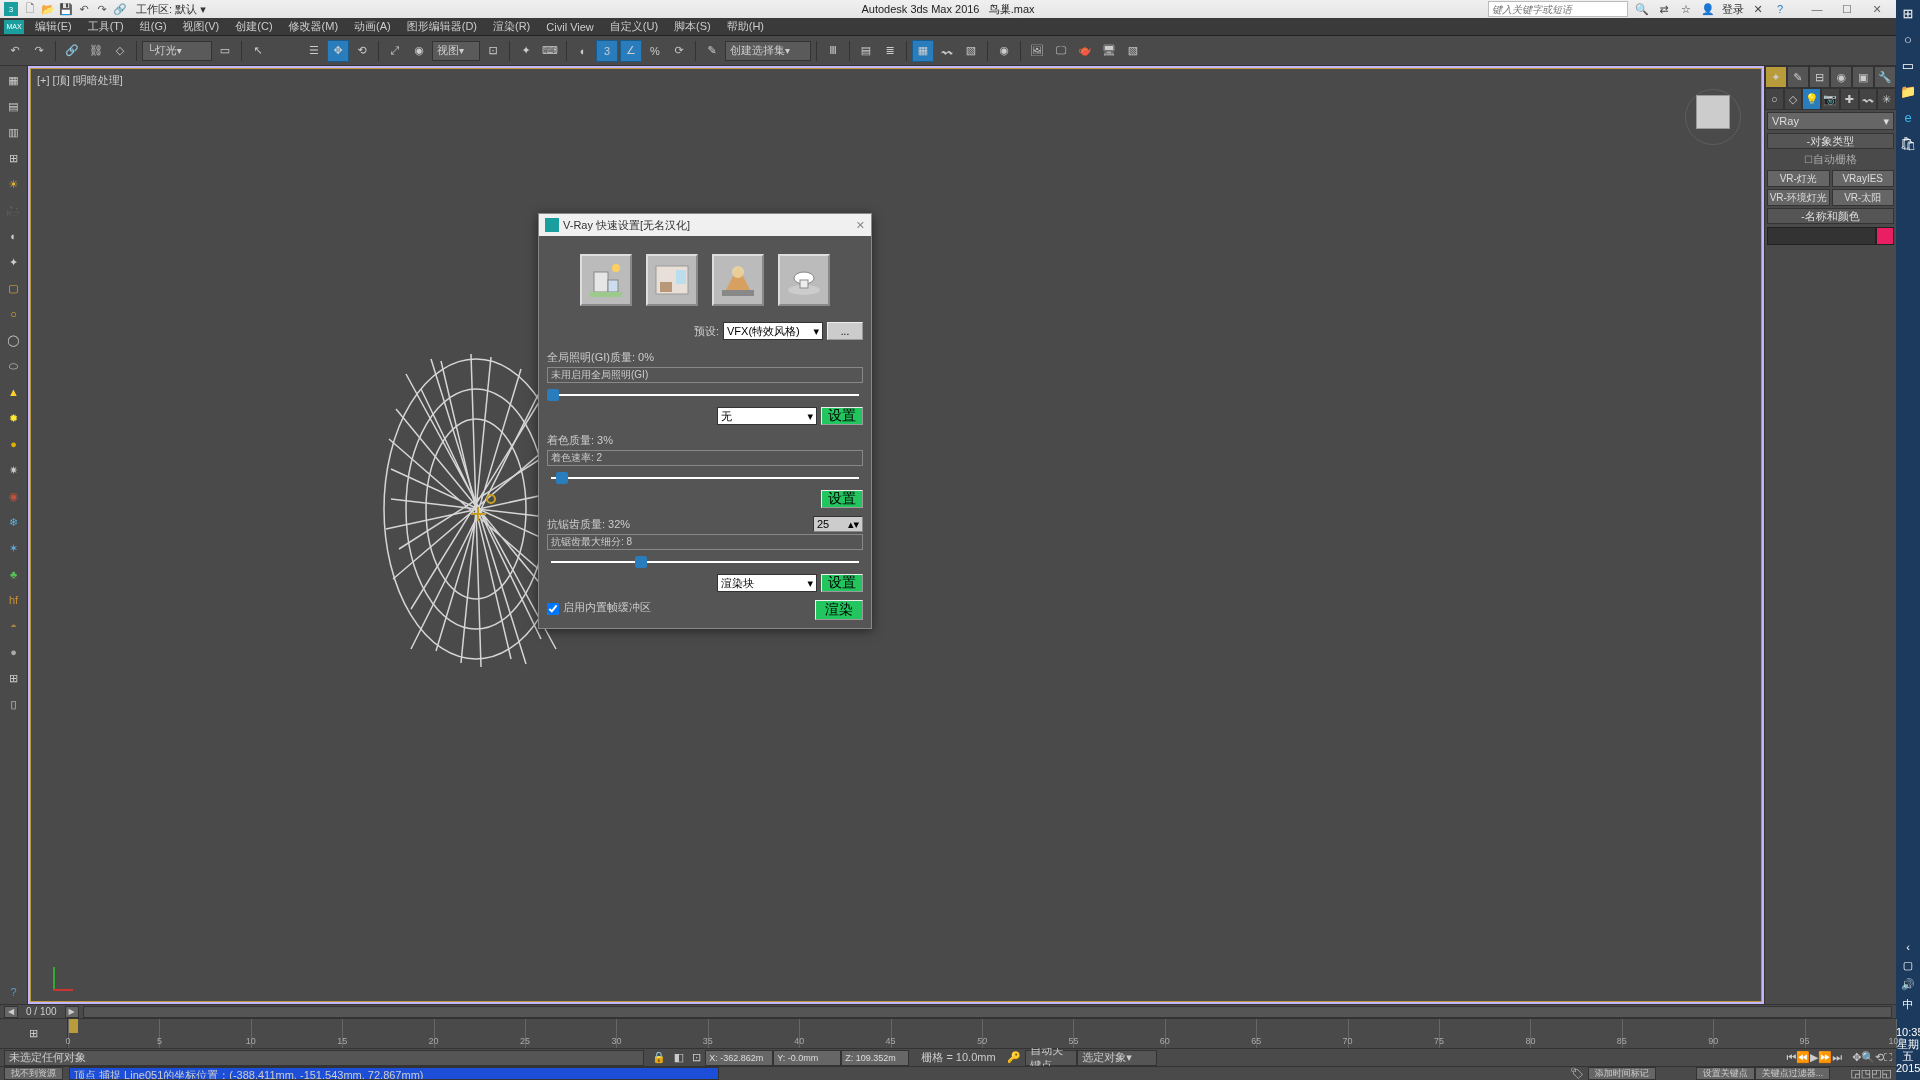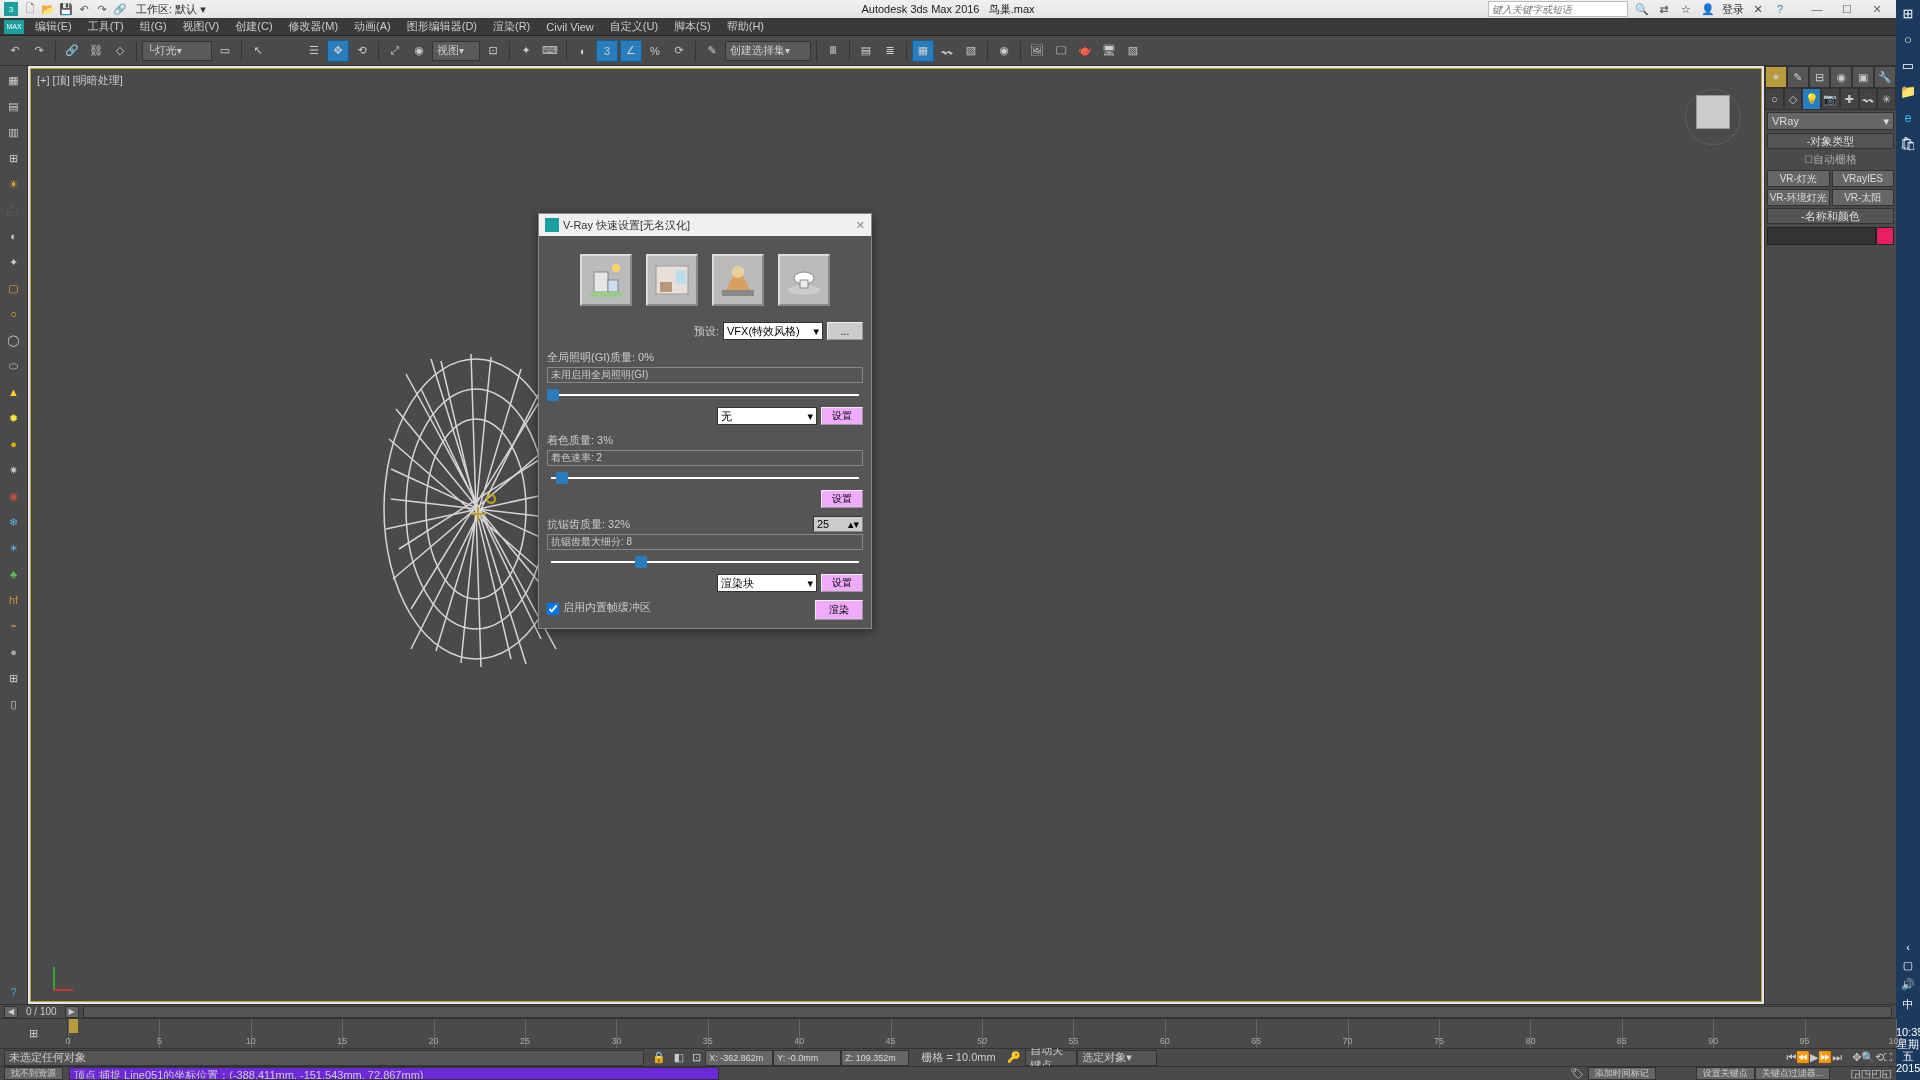--- a/index.html
+++ b/index.html
@@ -28,21 +28,21 @@
 .toolbar .tbtn { width: 22px; height: 22px; display: flex; align-items: center; justify-content: center; color: #ccc; border: 1px solid transparent; }
 .toolbar .tbtn.active { background: #2a7dbd; border: 1px solid #1a5d8d; }
 .toolbar .tsep { width: 1px; height: 20px; background: #333; margin: 0 3px; }
 .toolbar .tdrop { height: 20px; background: #5a5a5a; border: 1px solid #333; color: #ccc; font-size: 10px; padding: 0 4px; display: flex; align-items: center; }
 .toolbar .spacer { flex: 1; }
 
 
 .main { display: flex; height: calc(100% - 18px - 18px - 30px - 14px - 30px - 18px - 14px); }
 .left-toolbox { width: 28px; background: #4a4a4a; border-right: 1px solid #333; display: flex; flex-direction: column; padding-top: 2px; gap: 2px; align-items: center; }
 .left-toolbox .ltbtn { width: 24px; height: 24px; display: flex; align-items: center; justify-content: center; color: #ccc; border-radius: 2px; }
-.viewport-container { flex: 1; position: relative; background: #e5e5e5; padding: 2px; }
+.viewport-container { flex: 1; position: relative; background: #c4b5fd; padding: 2px; }
 .viewport { width: 100%; height: 100%; background: #4a4a4a; border: 1px solid #b89b3a; position: relative; overflow: hidden; }
 .viewport-label { position: absolute; top: 4px; left: 6px; color: #ccc; font-size: 11px; }
 .viewcube-area { position: absolute; top: 20px; right: 20px; width: 56px; height: 56px; }
 .viewcube { width: 34px; height: 34px; background: #ccc; border: 1px solid #999; position: absolute; top: 6px; left: 11px; }
 .viewcube-ring { width: 56px; height: 56px; border: 1px solid #888; border-radius: 50%; position: absolute; top: 0; left: 0; opacity: 0.3; }
 .axes { position: absolute; bottom: 10px; left: 10px; width: 30px; height: 30px; }
 .axes .y { position: absolute; bottom: 0; left: 12px; width: 2px; height: 24px; background: #3a3; }
 .axes .x { position: absolute; bottom: 0; left: 12px; width: 20px; height: 2px; background: #c33; }
 
 
@@ -76,21 +76,21 @@
 .preset-ctrl .lbl { color: #ccc; font-size: 11px; }
 .preset-ctrl .sel { width: 100px; height: 18px; background: #fff; border: 1px solid #333; color: #000; font-size: 10px; padding: 0 3px; display: flex; align-items: center; justify-content: space-between; }
 .preset-ctrl .dbtn { width: 36px; height: 18px; background: #ccc; border: 1px outset #eee; color: #000; font-size: 10px; display: flex; align-items: center; justify-content: center; }
 .section-lbl { font-size: 11px; color: #ccc; margin: 4px 0 2px; }
 .infobox { height: 16px; border: 1px solid #888; background: #555; color: #ccc; font-size: 10px; padding: 0 3px; display: flex; align-items: center; margin-bottom: 4px; }
 .slider { position: relative; height: 16px; margin-bottom: 4px; }
 .slider .track { position: absolute; top: 7px; left: 4px; right: 4px; height: 2px; background: #fff; }
 .slider .thumb { position: absolute; top: 2px; width: 12px; height: 12px; background: #2a7dbd; border-radius: 2px; }
 .row-right { display: flex; justify-content: flex-end; gap: 4px; margin-bottom: 8px; align-items: center; }
 .sel-ro { width: 100px; height: 18px; background: #fff; border: 1px solid #333; color: #000; font-size: 10px; padding: 0 3px; display: flex; align-items: center; justify-content: space-between; }
-.btn-small { width: 42px; height: 18px; background: #f0abfc; border: 1px outset #eee; color: #000; font-size: 10px; display: flex; align-items: center; justify-content: center; }
+.btn-small { width: 42px; height: 18px; background: #22c55e; border: 1px outset #eee; color: #000; font-size: 14px; display: flex; align-items: center; justify-content: center; }
 .spin { width: 50px; height: 16px; background: #ccc; border: 1px inset #888; color: #000; font-size: 10px; padding: 0 3px; display: flex; align-items: center; justify-content: space-between; }
 .chk { display: flex; align-items: flex-end; gap: 4px; font-size: 11px; color: #ccc; }
 .chk input { width: 12px; height: 12px; }
 .bottom-row { display: flex; justify-content: space-between; align-items: flex-start; margin-top: 6px; }
 
 
 .time-slider { height: 14px; background: #4a4a4a; border-top: 1px solid #333; display: flex; align-items: center; padding: 0 4px; gap: 4px; }
 .time-slider .tbtn2 { width: 14px; height: 12px; background: #666; border: 1px solid #333; color: #ccc; font-size: 8px; display: flex; align-items: center; justify-content: center; }
 .time-slider .range { color: #ccc; font-size: 10px; padding: 0 4px; }
 .time-slider .track2 { flex: 1; height: 12px; background: #555; border: 1px solid #333; }
@@ -427,21 +427,21 @@
     <div class="sep" style="width:10px"></div>
     <span class="tbtn">✥</span>
     <span class="tbtn">🔍</span>
     <span class="tbtn">⟲</span>
     <span class="tbtn">⛶</span>
   </div>
 
   <div class="statusbar2">
     <div class="btn2">找不到资源</div>
     <div class="sep" style="width:6px"></div>
-    <div style="flex:0 0 650px;border:1px solid #333;background:#6d28d9;height:13px;padding:0 4px;overflow:hidden">顶点 捕捉 Line051的坐标位置：(-388.411mm, -151.543mm, 72.867mm)</div>
+    <div style="flex:0 0 650px;border:1px solid #333;background:#1d4ed8;height:13px;padding:0 4px;overflow:hidden">顶点 捕捉 Line051的坐标位置：(-388.411mm, -151.543mm, 72.867mm)</div>
     <div style="flex:1"></div>
     <span style="padding:0 4px">🏷</span>
     <div class="btn2">添加时间标记</div>
     <div style="width:40px"></div>
     <div class="btn2">设置关键点</div>
     <div class="btn2">关键点过滤器...</div>
     <div style="width:20px"></div>
     <span class="tbtn">◲</span>
     <span class="tbtn">◳</span>
     <span class="tbtn">◰</span>

